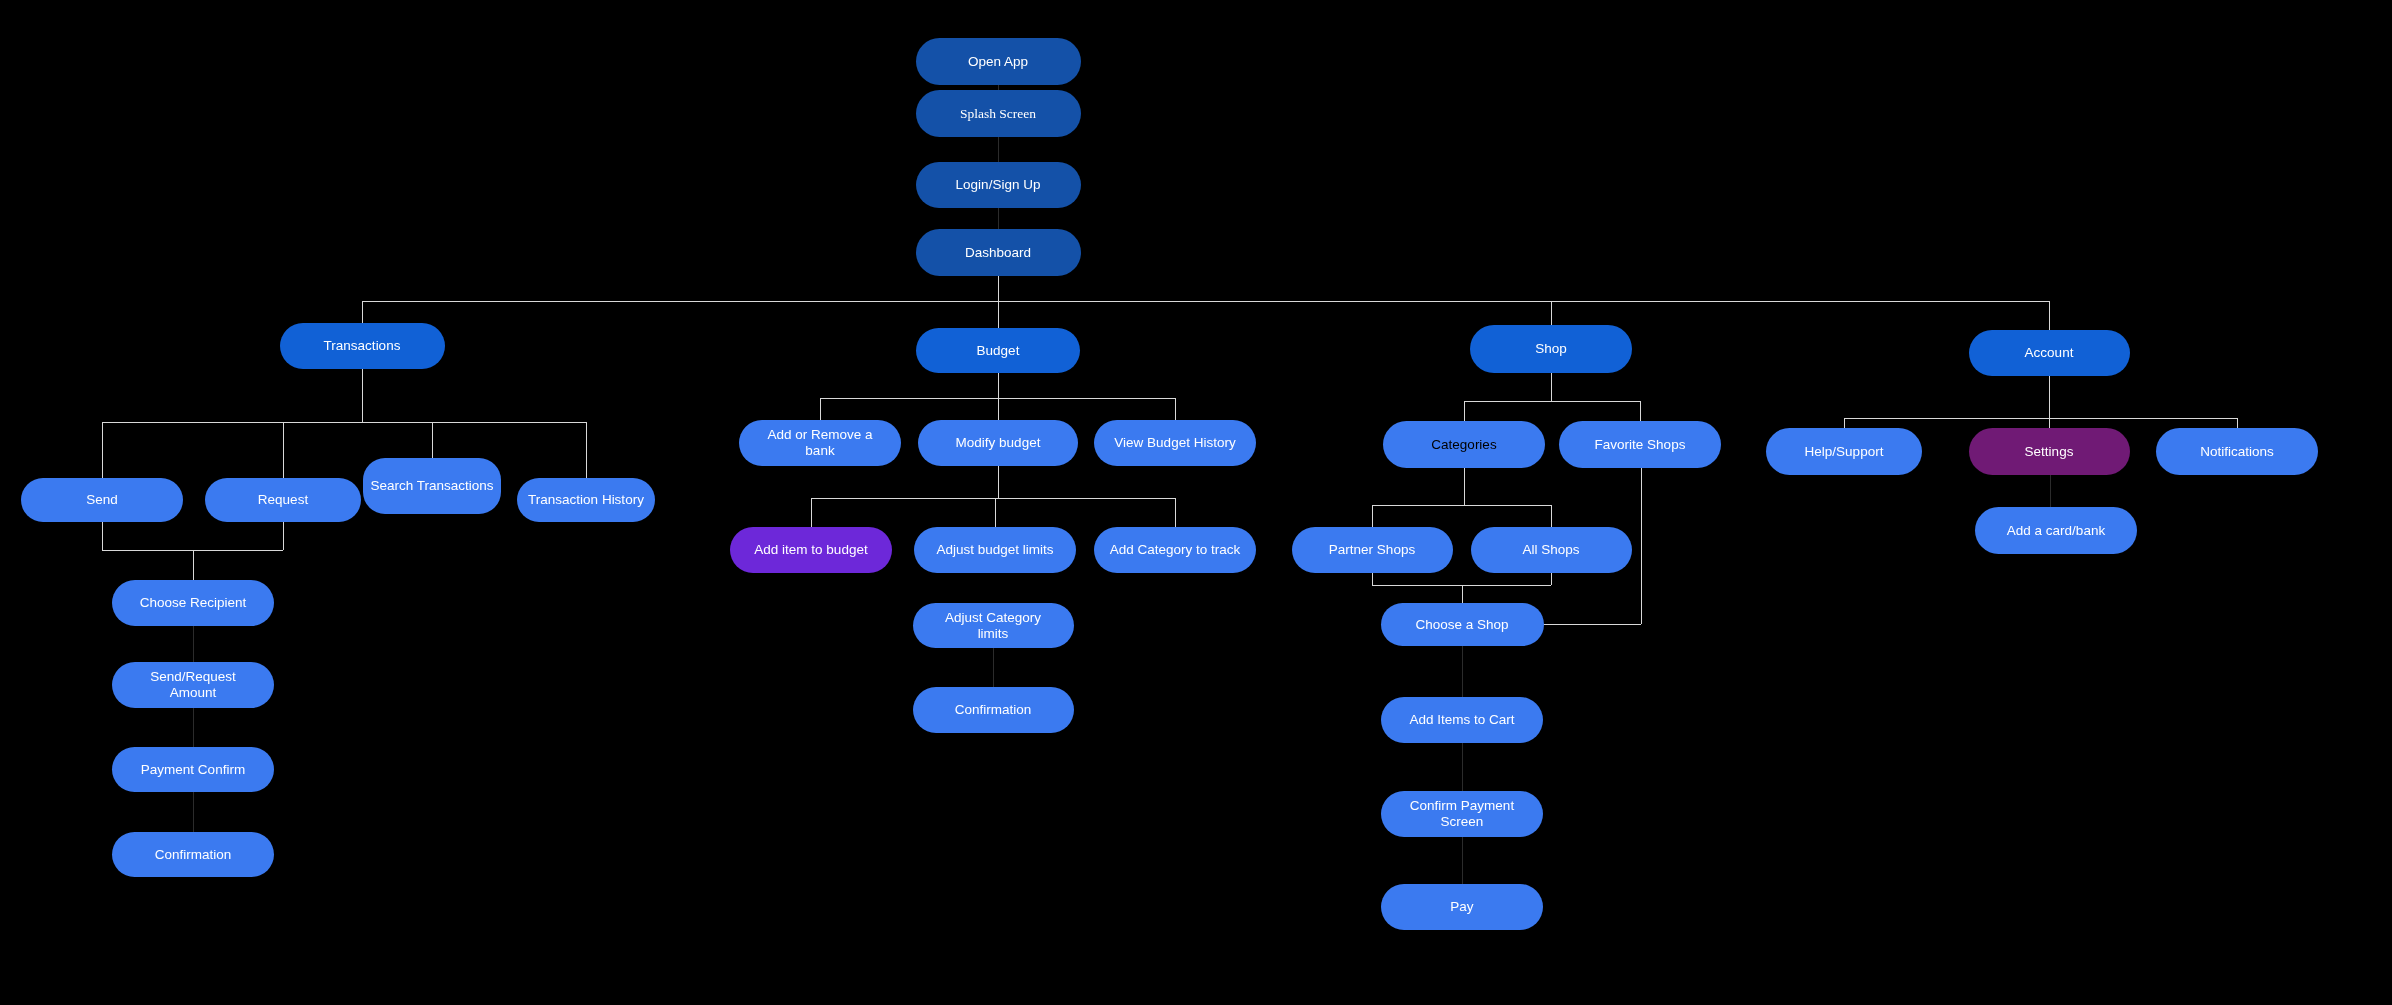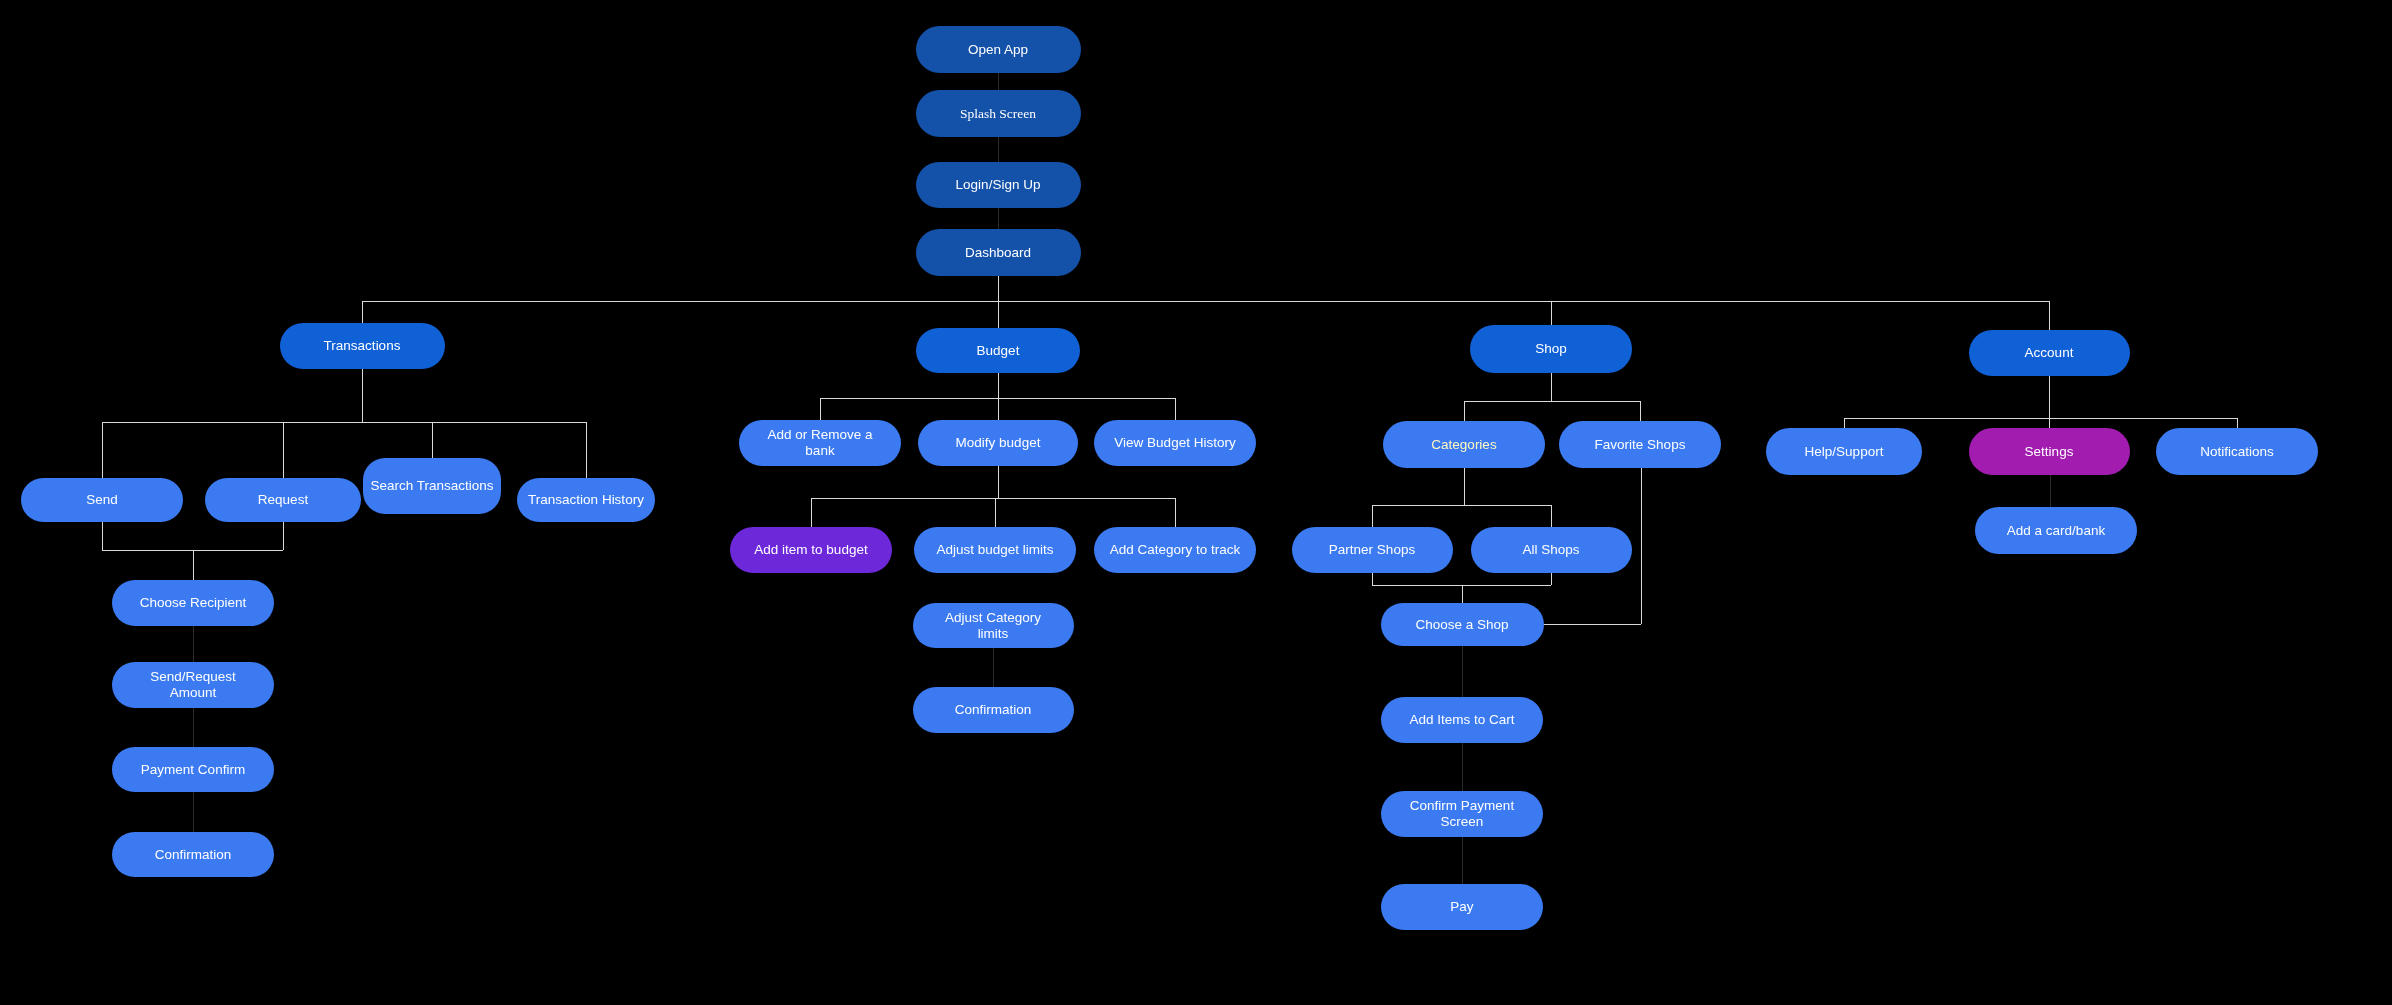--- a/index.html
+++ b/index.html
@@ -95,21 +95,21 @@
       <line x1="193" y1="626" x2="193" y2="662" stroke="#2B2B2B" stroke-width="1"></line>
       <line x1="193" y1="708" x2="193" y2="747" stroke="#2B2B2B" stroke-width="1"></line>
       <line x1="193" y1="792" x2="193" y2="832" stroke="#2B2B2B" stroke-width="1"></line>
       <line x1="993" y1="648" x2="993" y2="687" stroke="#2B2B2B" stroke-width="1"></line>
       <line x1="1462" y1="646" x2="1462" y2="697" stroke="#2B2B2B" stroke-width="1"></line>
       <line x1="1462" y1="743" x2="1462" y2="791" stroke="#2B2B2B" stroke-width="1"></line>
       <line x1="1462" y1="837" x2="1462" y2="884" stroke="#2B2B2B" stroke-width="1"></line>
       <line x1="2050" y1="475" x2="2050" y2="507" stroke="#2B2B2B" stroke-width="1"></line>
     </svg>
 
-<div class="node" style="left: 915.5px; top: 26px; width: 165px; height: 47px; border-radius: 23.5px; background: rgb(20, 81, 168); color: rgb(255, 255, 255);"><span>Open App</span></div>
+<div class="node" style="left: 915.5px; top: 38px; width: 165px; height: 47px; border-radius: 23.5px; background: rgb(20, 81, 168); color: rgb(255, 255, 255);"><span>Open App</span></div>
     <div class="node" style="left: 915.5px; top: 90px; width: 165px; height: 47px; border-radius: 23.5px; background: rgb(20, 81, 168); color: rgb(255, 255, 255); font-family: Liberation Serif, serif;"><span>Splash Screen</span></div>
     <div class="node" style="left: 915.5px; top: 162px; width: 165px; height: 46px; border-radius: 23px; background: rgb(20, 81, 168); color: rgb(255, 255, 255);"><span>Login/Sign Up</span></div>
     <div class="node" style="left: 915.5px; top: 229px; width: 165px; height: 47px; border-radius: 23.5px; background: rgb(20, 81, 168); color: rgb(255, 255, 255);"><span>Dashboard</span></div>
     <div class="node" style="left: 279.5px; top: 323px; width: 165px; height: 46px; border-radius: 23px; background: rgb(17, 97, 214); color: rgb(255, 255, 255);"><span>Transactions</span></div>
     <div class="node" style="left: 916px; top: 328px; width: 164px; height: 45px; border-radius: 22.5px; background: rgb(17, 97, 214); color: rgb(255, 255, 255);"><span>Budget</span></div>
     <div class="node" style="left: 1470px; top: 325px; width: 162px; height: 48px; border-radius: 24px; background: rgb(17, 97, 214); color: rgb(255, 255, 255);"><span>Shop</span></div>
     <div class="node" style="left: 1968.5px; top: 330px; width: 161px; height: 46px; border-radius: 23px; background: rgb(17, 97, 214); color: rgb(255, 255, 255);"><span>Account</span></div>
     <div class="node" style="left: 21px; top: 478px; width: 162px; height: 44px; border-radius: 22px; background: rgb(59, 122, 240); color: rgb(255, 255, 255);"><span>Send</span></div>
     <div class="node" style="left: 205px; top: 478px; width: 156px; height: 44px; border-radius: 22px; background: rgb(59, 122, 240); color: rgb(255, 255, 255);"><span>Request</span></div>
     <div class="node" style="left: 363px; top: 458px; width: 138px; height: 56px; border-radius: 22px; background: rgb(59, 122, 240); color: rgb(255, 255, 255);"><span>Search Transactions</span></div>
@@ -122,26 +122,26 @@
     <div class="node" style="left: 739px; top: 420px; width: 162px; height: 46px; border-radius: 23px; background: rgb(59, 122, 240); color: rgb(255, 255, 255);"><span>Add or Remove a
 bank</span></div>
     <div class="node" style="left: 918px; top: 420px; width: 160px; height: 46px; border-radius: 23px; background: rgb(59, 122, 240); color: rgb(255, 255, 255);"><span>Modify budget</span></div>
     <div class="node" style="left: 1094px; top: 420px; width: 162px; height: 46px; border-radius: 23px; background: rgb(59, 122, 240); color: rgb(255, 255, 255);"><span>View Budget History</span></div>
     <div class="node" style="left: 730px; top: 527px; width: 162px; height: 46px; border-radius: 23px; background: #6d28d9; color: rgb(255, 255, 255);"><span>Add item to budget</span></div>
     <div class="node" style="left: 914px; top: 527px; width: 162px; height: 46px; border-radius: 23px; background: rgb(59, 122, 240); color: rgb(255, 255, 255);"><span>Adjust budget limits</span></div>
     <div class="node" style="left: 1094px; top: 527px; width: 162px; height: 46px; border-radius: 23px; background: rgb(59, 122, 240); color: rgb(255, 255, 255);"><span>Add Category to track</span></div>
     <div class="node" style="left: 912.5px; top: 603px; width: 161px; height: 45px; border-radius: 22.5px; background: rgb(59, 122, 240); color: rgb(255, 255, 255);"><span>Adjust Category
 limits</span></div>
     <div class="node" style="left: 912.5px; top: 687px; width: 161px; height: 46px; border-radius: 23px; background: rgb(59, 122, 240); color: rgb(255, 255, 255);"><span>Confirmation</span></div>
-    <div class="node" style="left: 1383px; top: 421px; width: 162px; height: 47px; border-radius: 23.5px; background: rgb(59, 122, 240); color: #fef9c3;"><span>Categories</span></div>
+    <div class="node" style="left: 1383px; top: 421px; width: 162px; height: 47px; border-radius: 23.5px; background: rgb(59, 122, 240); color: #000000;"><span>Categories</span></div>
     <div class="node" style="left: 1559px; top: 421px; width: 162px; height: 47px; border-radius: 23.5px; background: rgb(59, 122, 240); color: rgb(255, 255, 255);"><span>Favorite Shops</span></div>
     <div class="node" style="left: 1291.5px; top: 527px; width: 161px; height: 46px; border-radius: 23px; background: rgb(59, 122, 240); color: rgb(255, 255, 255);"><span>Partner Shops</span></div>
     <div class="node" style="left: 1470.5px; top: 527px; width: 161px; height: 46px; border-radius: 23px; background: rgb(59, 122, 240); color: rgb(255, 255, 255);"><span>All Shops</span></div>
     <div class="node" style="left: 1380.5px; top: 603px; width: 163px; height: 43px; border-radius: 21.5px; background: rgb(59, 122, 240); color: rgb(255, 255, 255);"><span>Choose a Shop</span></div>
     <div class="node" style="left: 1381px; top: 697px; width: 162px; height: 46px; border-radius: 23px; background: rgb(59, 122, 240); color: rgb(255, 255, 255);"><span>Add Items to Cart</span></div>
     <div class="node" style="left: 1381px; top: 791px; width: 162px; height: 46px; border-radius: 23px; background: rgb(59, 122, 240); color: rgb(255, 255, 255);"><span>Confirm Payment
 Screen</span></div>
     <div class="node" style="left: 1381px; top: 884px; width: 162px; height: 46px; border-radius: 23px; background: rgb(59, 122, 240); color: rgb(255, 255, 255);"><span>Pay</span></div>
     <div class="node" style="left: 1766px; top: 428px; width: 156px; height: 47px; border-radius: 23.5px; background: rgb(59, 122, 240); color: rgb(255, 255, 255);"><span>Help/Support</span></div>
-    <div class="node" style="left: 1968.5px; top: 428px; width: 161px; height: 47px; border-radius: 23.5px; background: #a21caf; color: rgb(255, 255, 255);"><span>Settings</span></div>
+    <div class="node" style="left: 1968.5px; top: 428px; width: 161px; height: 47px; border-radius: 23.5px; background: #701a75; color: rgb(255, 255, 255);"><span>Settings</span></div>
     <div class="node" style="left: 2156px; top: 428px; width: 162px; height: 47px; border-radius: 23.5px; background: rgb(59, 122, 240); color: rgb(255, 255, 255);"><span>Notifications</span></div>
     <div class="node" style="left: 1975px; top: 507px; width: 162px; height: 47px; border-radius: 23.5px; background: rgb(59, 122, 240); color: rgb(255, 255, 255);"><span>Add a card/bank</span></div>
   </div>
 
 </body></html>

